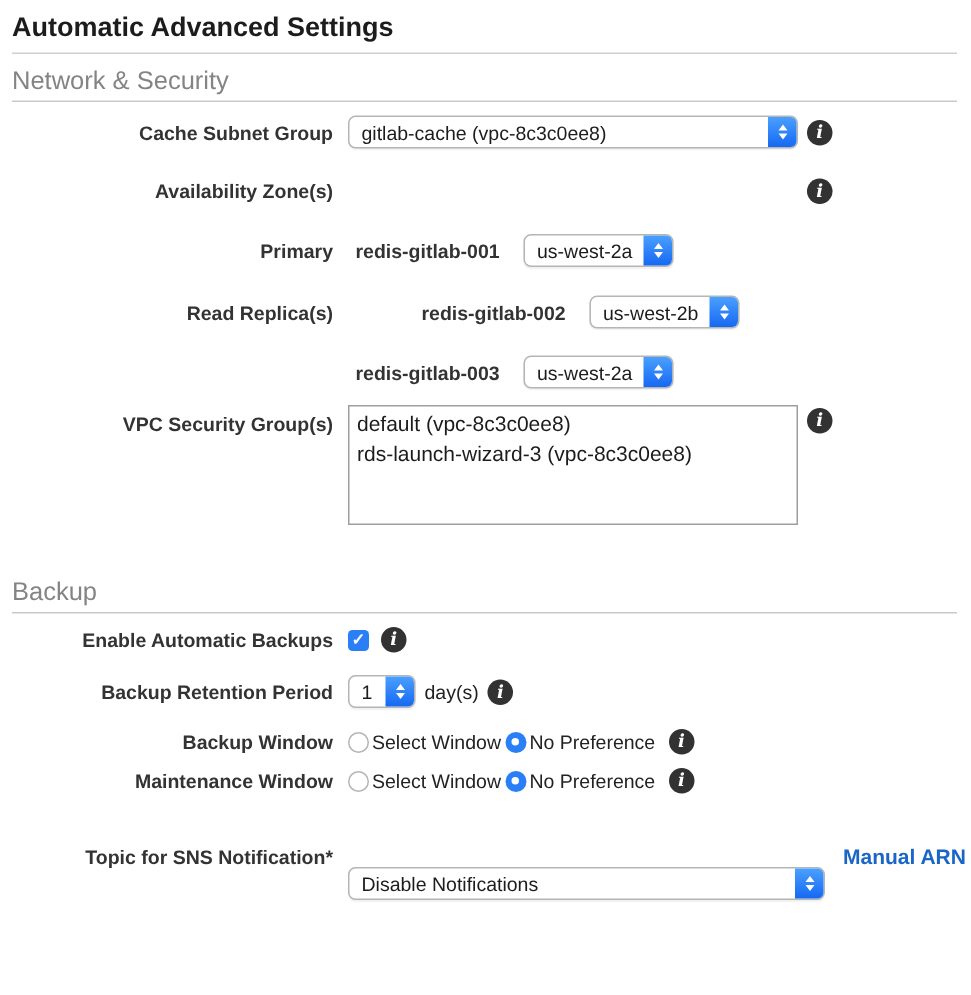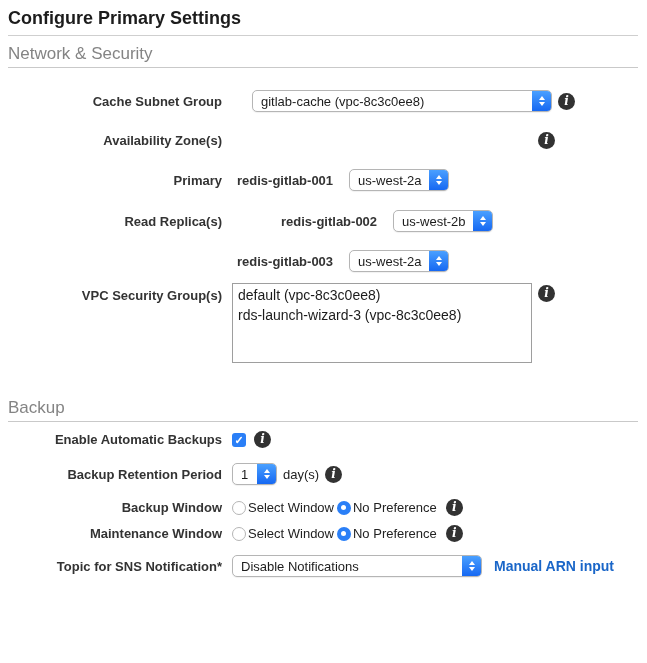--- a/index.html
+++ b/index.html
@@ -40,21 +40,21 @@
   .select .cap {
     width:19px; align-self:stretch; flex:none; margin-left:6px;
     background:linear-gradient(#4aa0ff,#1668f2);
     border-radius:0 4px 4px 0;
     display:flex; flex-direction:column; align-items:center; justify-content:center; gap:2px;
   }
   .tri-up { width:0; height:0; border-left:3.5px solid transparent; border-right:3.5px solid transparent; border-bottom:4px solid #fff; }
   .tri-down { width:0; height:0; border-left:3.5px solid transparent; border-right:3.5px solid transparent; border-top:4px solid #fff; }
 
   .w300 { width:300px; }
-  .w286 { width:250px; }
+  .w286 { width:318px;margin-top:36px; }
   .w100 { width:100px; }
   .w45  { width:45px;  }
   .spacer300 { width:300px; flex:none; height:1px; }
 
   .info {
     width:17px; height:17px; flex:none; border-radius:50%;
     background:#323232; color:#fff; text-align:center;
     font-family:"DejaVu Serif", serif; font-style:italic; font-weight:bold;
     font-size:12px; line-height:16px; display:inline-block;
   }
@@ -83,31 +83,31 @@
   .radio.checked::after {
     content:""; position:absolute; width:5px; height:5px; background:#fff;
     border-radius:50%; left:4.5px; top:4.5px;
   }
   .radio-label { font-size:13px; color:#222; margin:0 3px 0 2px; white-space:nowrap; }
 
   .suffix { font-size:13px; color:#222; }
   .link { color:#1a66c8; font-weight:bold; font-size:14px; white-space:nowrap; }
 
   .ml6 { margin-left:6px; } .ml8 { margin-left:8px; } .ml12 { margin-left:12px; }
-  .mt5 { margin-top:22px;gap:20px; } .mt9 { margin-top:9px; } .mt11 { margin-top:11px; } .mt13 { margin-top:13px; }
+  .mt5 { margin-top:9px; } .mt9 { margin-top:9px; } .mt11 { margin-top:11px; } .mt13 { margin-top:13px; }
   .mt14 { margin-top:14px; } .mt15 { margin-top:15px; } .mt18 { margin-top:18px; } .mt19 { margin-top:19px;gap:44px; }
   .mt20 { margin-top:20px; } .mt36 { margin-top:36px; } .mt44 { margin-top:44px; }
   .icon-mt2 { margin-top:2px; }
 </style>
 </head>
 <body>
 
 <div class="page">
 
-  <div class="title">Configure Primary Settings</div>
+  <div class="title">Automatic Advanced Settings</div>
   <div class="top-divider"></div>
 
   <h2 class="section-heading">Network &amp; Security</h2>
 
   <div class="row mt5">
     <div class="label">Cache Subnet Group</div>
     <div class="control">
       <div class="select w300">
         <span class="txt">gitlab-cache (vpc-8c3c0ee8)</span>
         <span class="cap">

